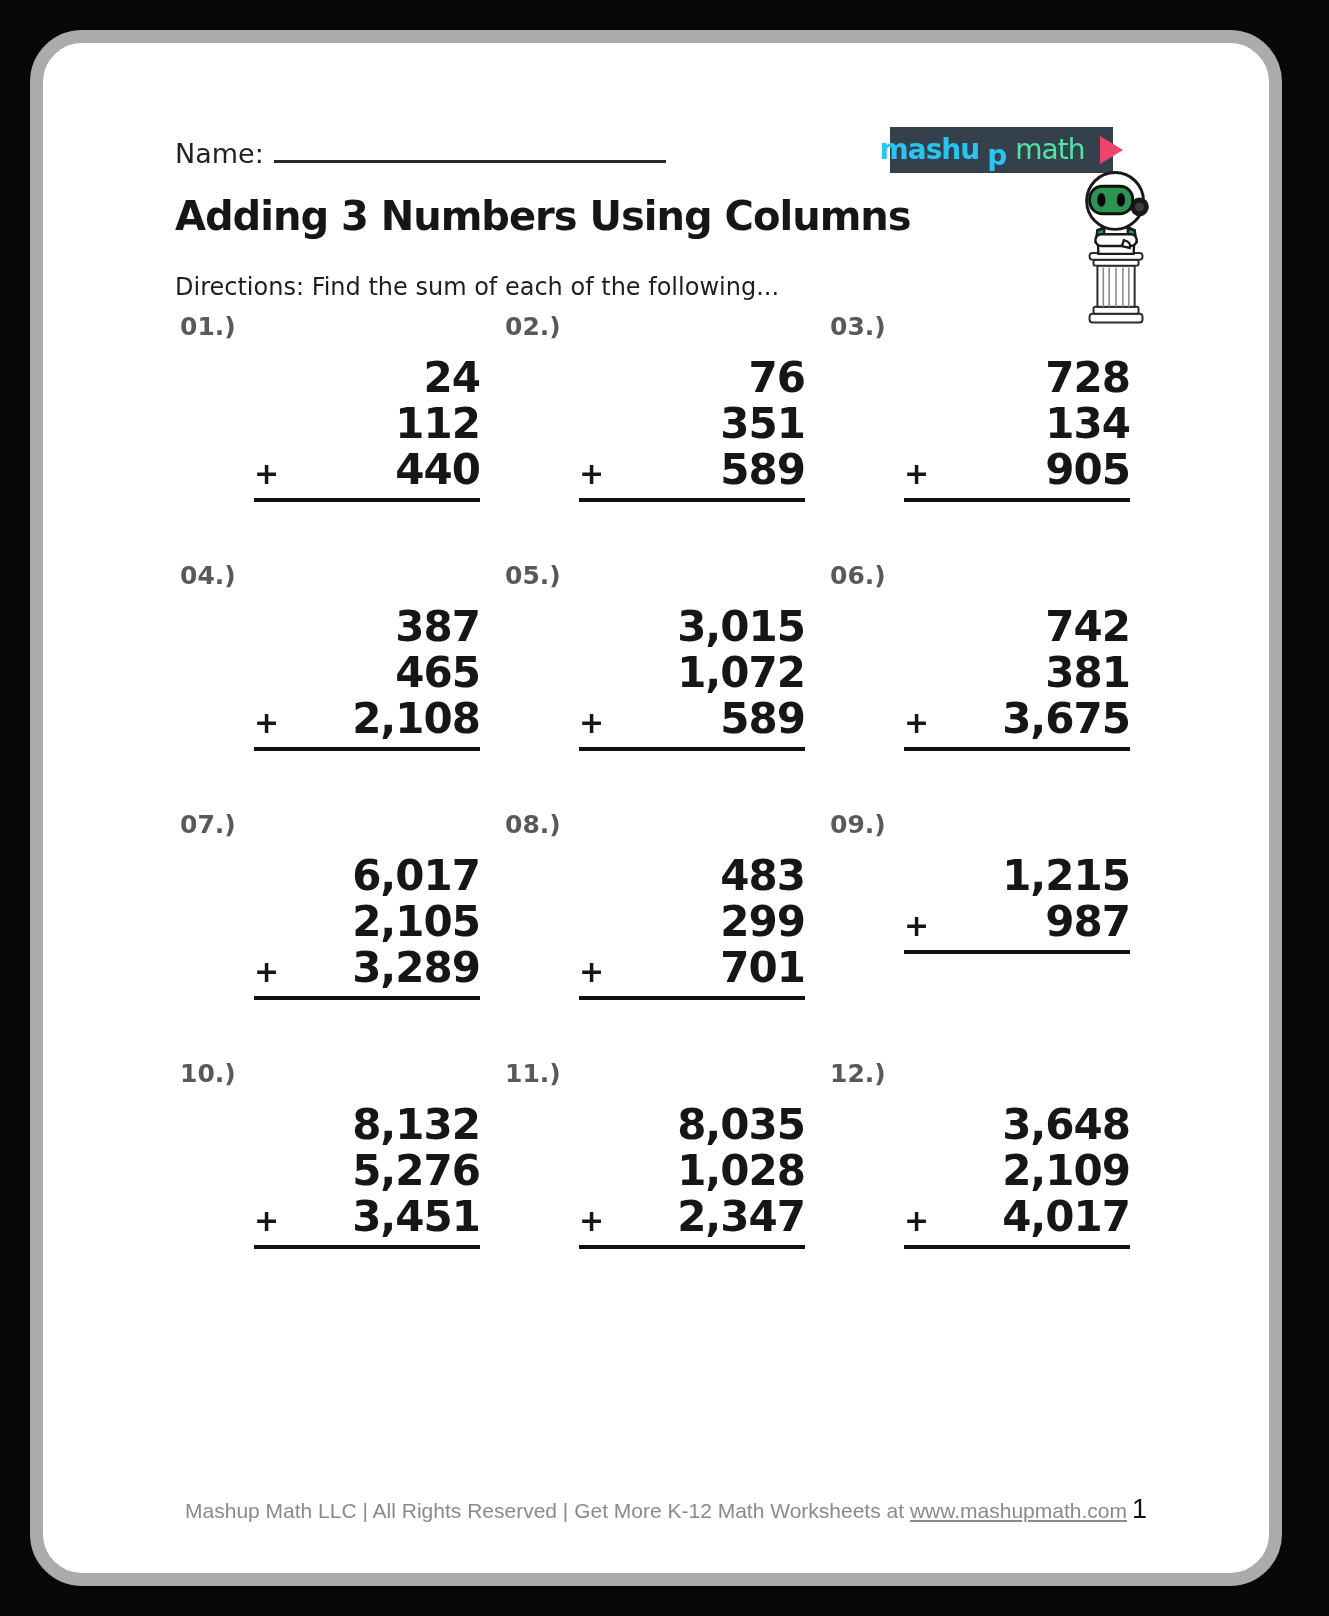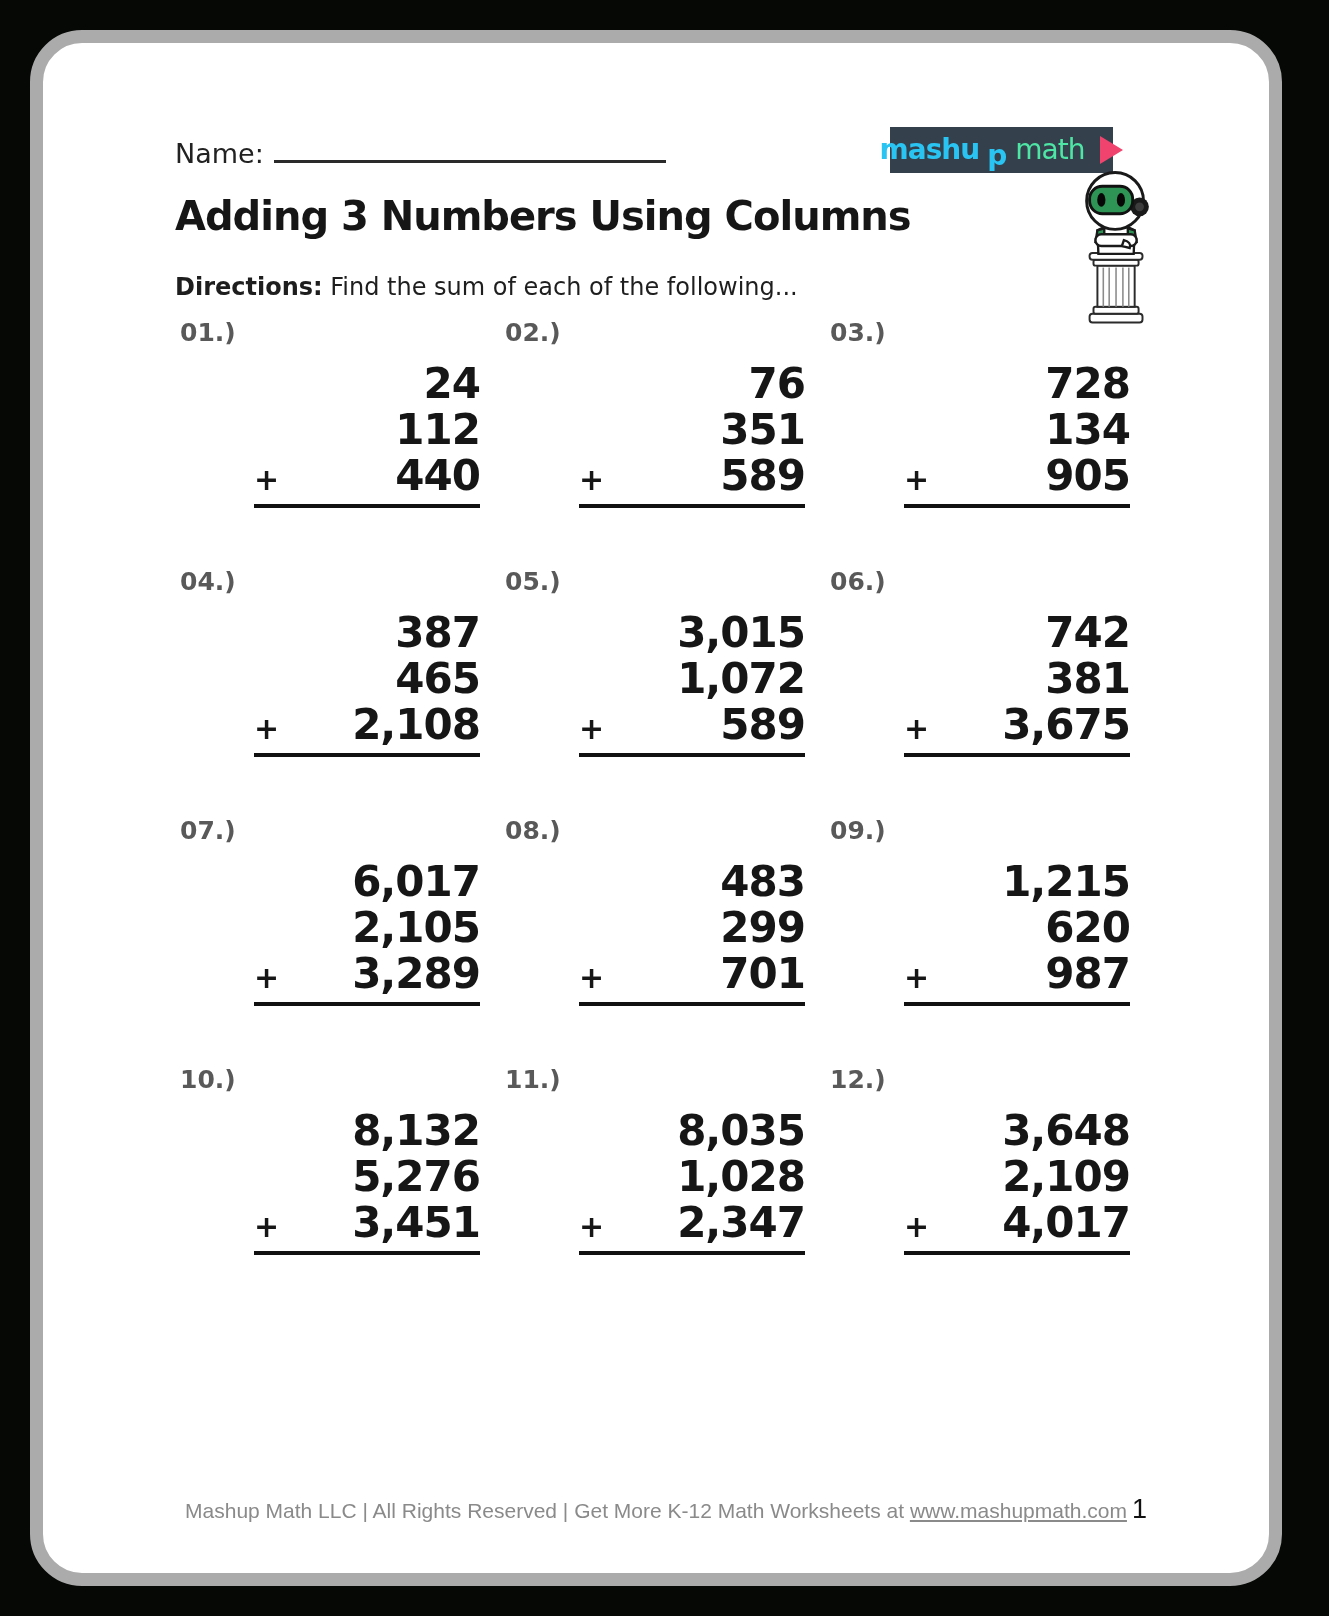--- a/index.html
+++ b/index.html
@@ -41,25 +41,25 @@
     border-top:14px solid transparent;border-bottom:14px solid transparent;
     border-left:23px solid var(--logo-pink);
   }
   .robot{position:absolute;left:1026px;top:126px;width:98px;height:158px;}
 
   .title{
     position:absolute;left:132px;top:150px;font-size:40px;font-weight:800;
     color:var(--ink);letter-spacing:-1px;
   }
   .directions{position:absolute;left:132px;top:230px;font-size:24px;color:#1e1e1e;}
-  .directions b{font-weight:700;}
+  .directions b{font-weight:400;}
 
   
   .problems{
-    position:absolute;left:137px;top:276px;
+    position:absolute;left:137px;top:270px;
     display:grid;grid-template-columns:repeat(3,300px);
     column-gap:25px;row-gap:60px;
   }
   .problem{width:300px;}
   .prob-label{
     font-size:25px;font-weight:800;color:var(--label-gray);
     line-height:28px;margin-bottom:14px;
   }
   .addend{
     text-align:right;font-size:42px;line-height:46px;font-weight:800;
@@ -215,21 +215,20 @@
         <div class="addend">299</div>
         <div class="sum-row">
           <span class="plus">+</span>
           <span class="addend">701</span>
         </div>
       </div>
 
       <div class="problem">
         <div class="prob-label">09.)</div>
         <div class="addend">1,215</div>
-        <div class="addend">620</div>
         <div class="sum-row">
           <span class="plus">+</span>
           <span class="addend">987</span>
         </div>
       </div>
 
       <div class="problem">
         <div class="prob-label">10.)</div>
         <div class="addend">8,132</div>
         <div class="addend">5,276</div>

